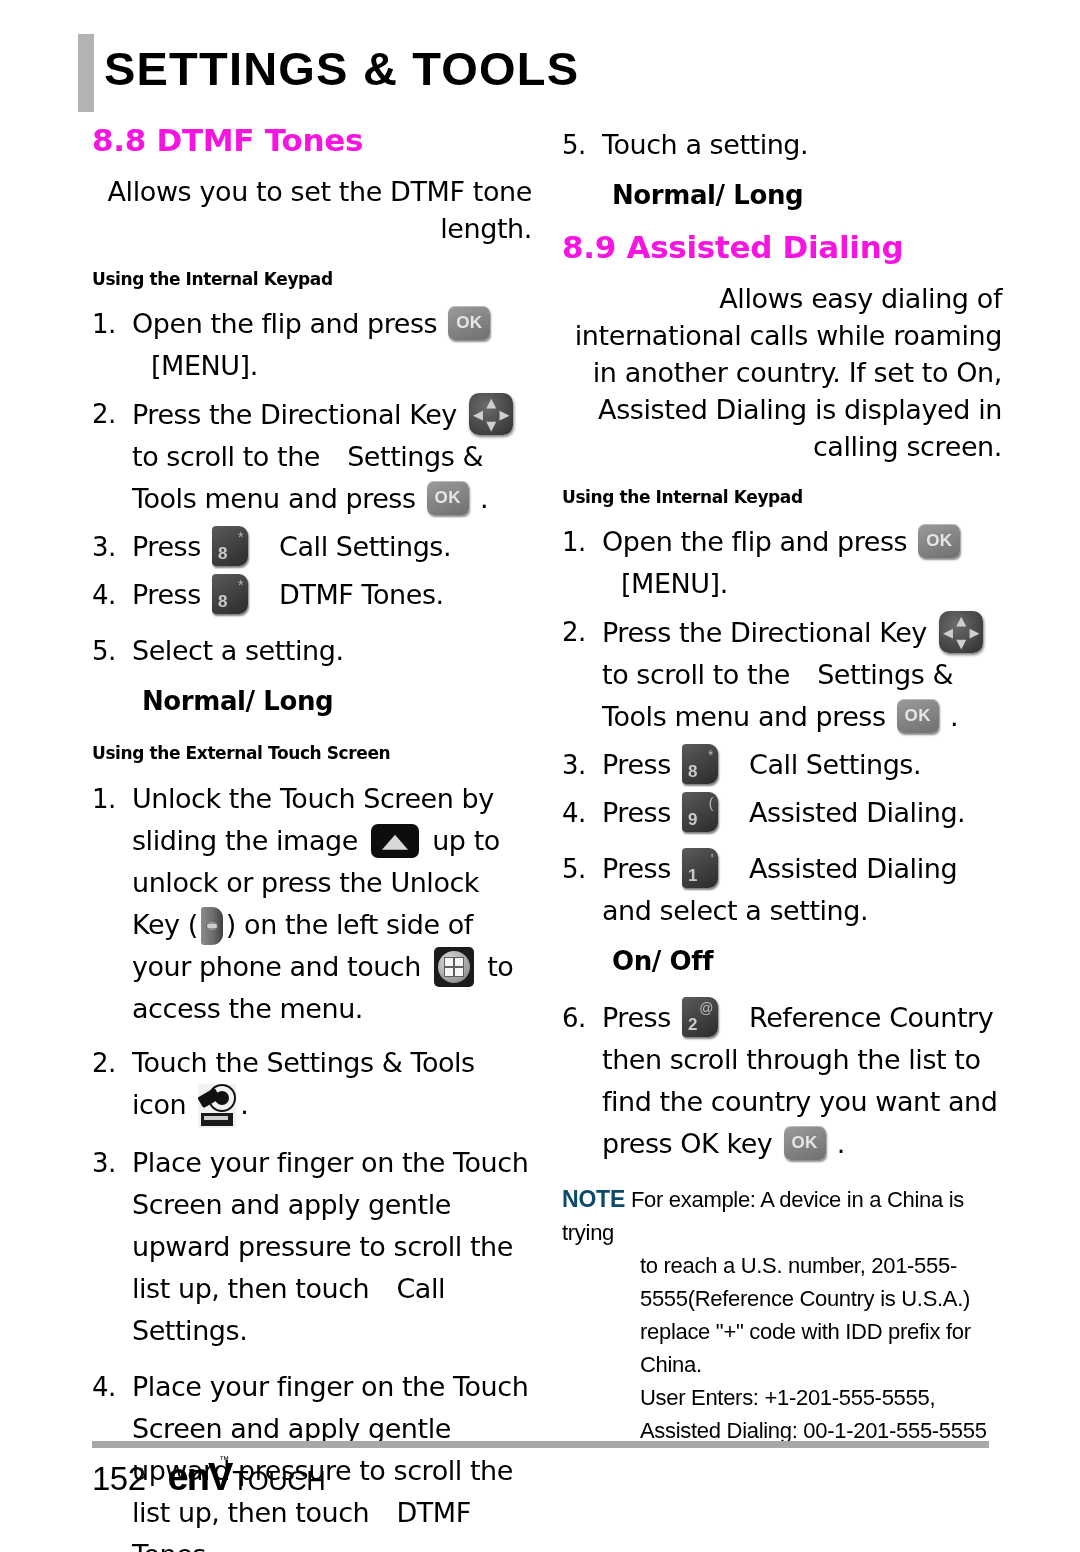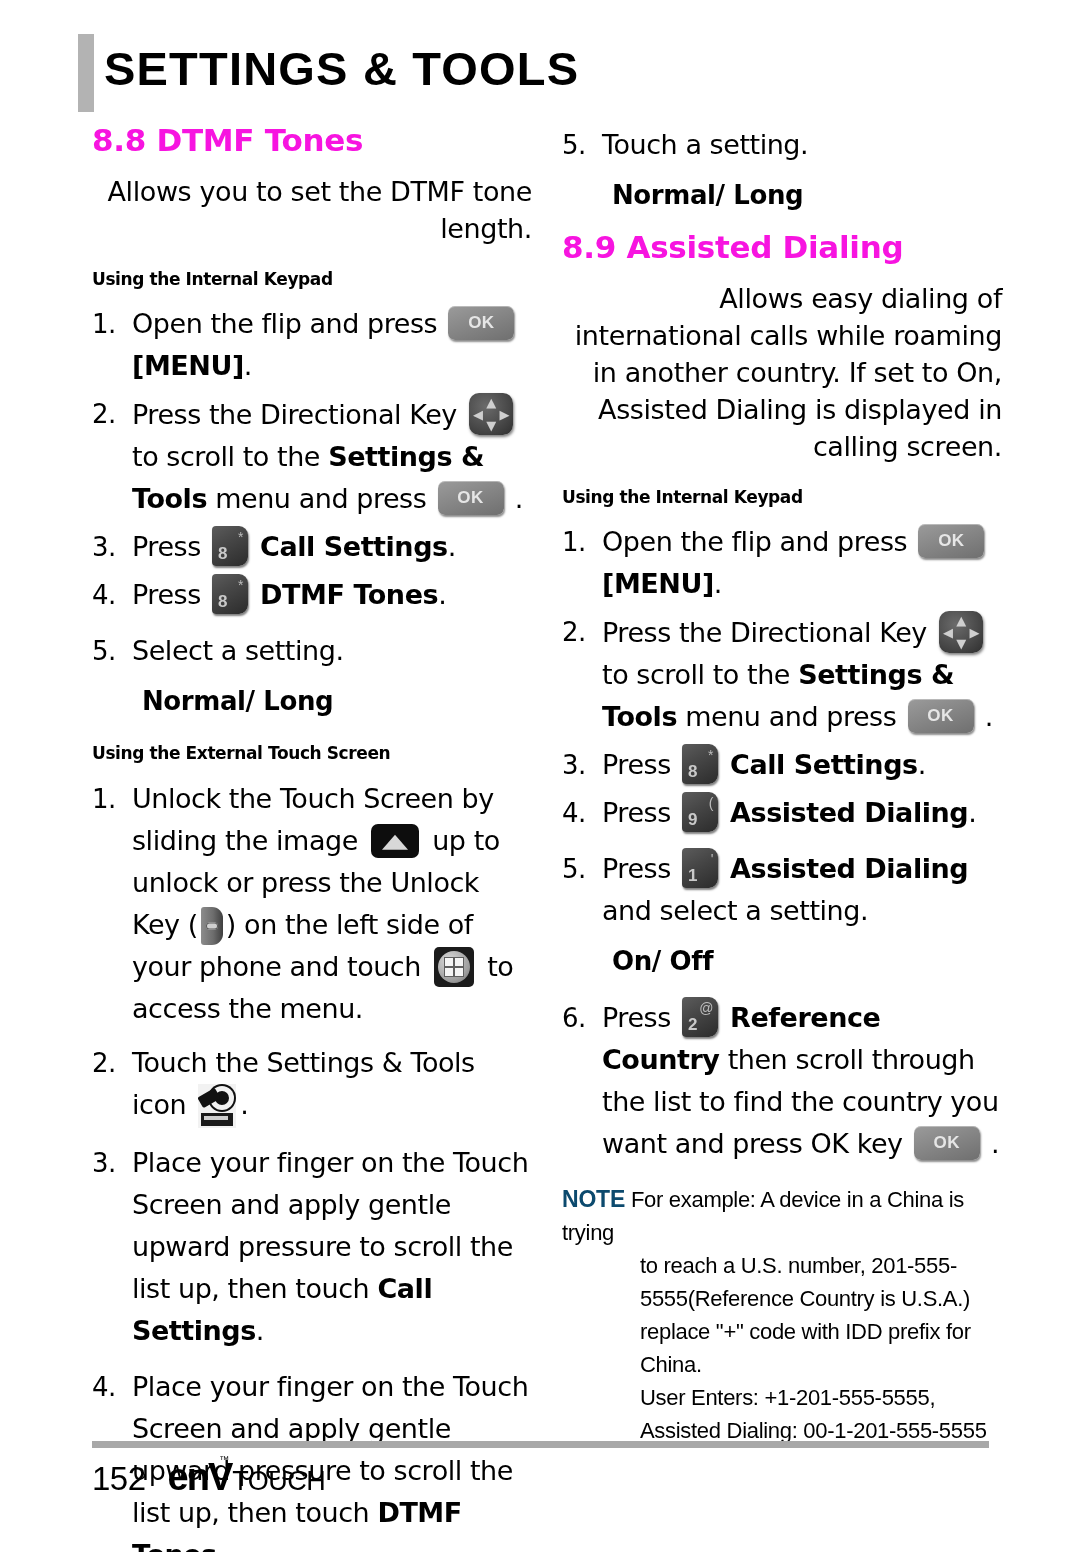--- a/index.html
+++ b/index.html
@@ -100,41 +100,41 @@
     margin-bottom: 6px;
   }
   .step .num {
     position: absolute;
     left: 0;
     top: 0;
     width: 34px;
     text-align: left;
     font-size: 26px;
   }
-  .step b { font-weight: bold; }
+  .step b { font-weight: normal; margin-left: 19px; }
   .opt {
     font-size: 26px;
     font-weight: bold;
     font-family: "DejaVu Sans", sans-serif;
     letter-spacing: -0.4px;
     margin: 2px 0 20px 50px;
     line-height: 1.2;
   }
   .opt-tight { margin-bottom: 26px; }
 
   
   .key {
     display: inline-block;
     vertical-align: -7px;
     position: relative;
     box-sizing: border-box;
   }
   
   .key-ok {
-    width: 66px;
+    width: 42px;
     height: 34px;
     border-radius: 7px;
     background: linear-gradient(160deg,#9b9b9b 0%,#878787 45%,#6f6f6f 100%);
     box-shadow: 1px 2px 2px rgba(0,0,0,.45), inset 0 1px 0 rgba(255,255,255,.35);
     margin: 0 3px;
   }
   .key-ok .lbl {
     position: absolute;
     left: 0; right: 0; top: 0; bottom: 0;
     text-align: center;

